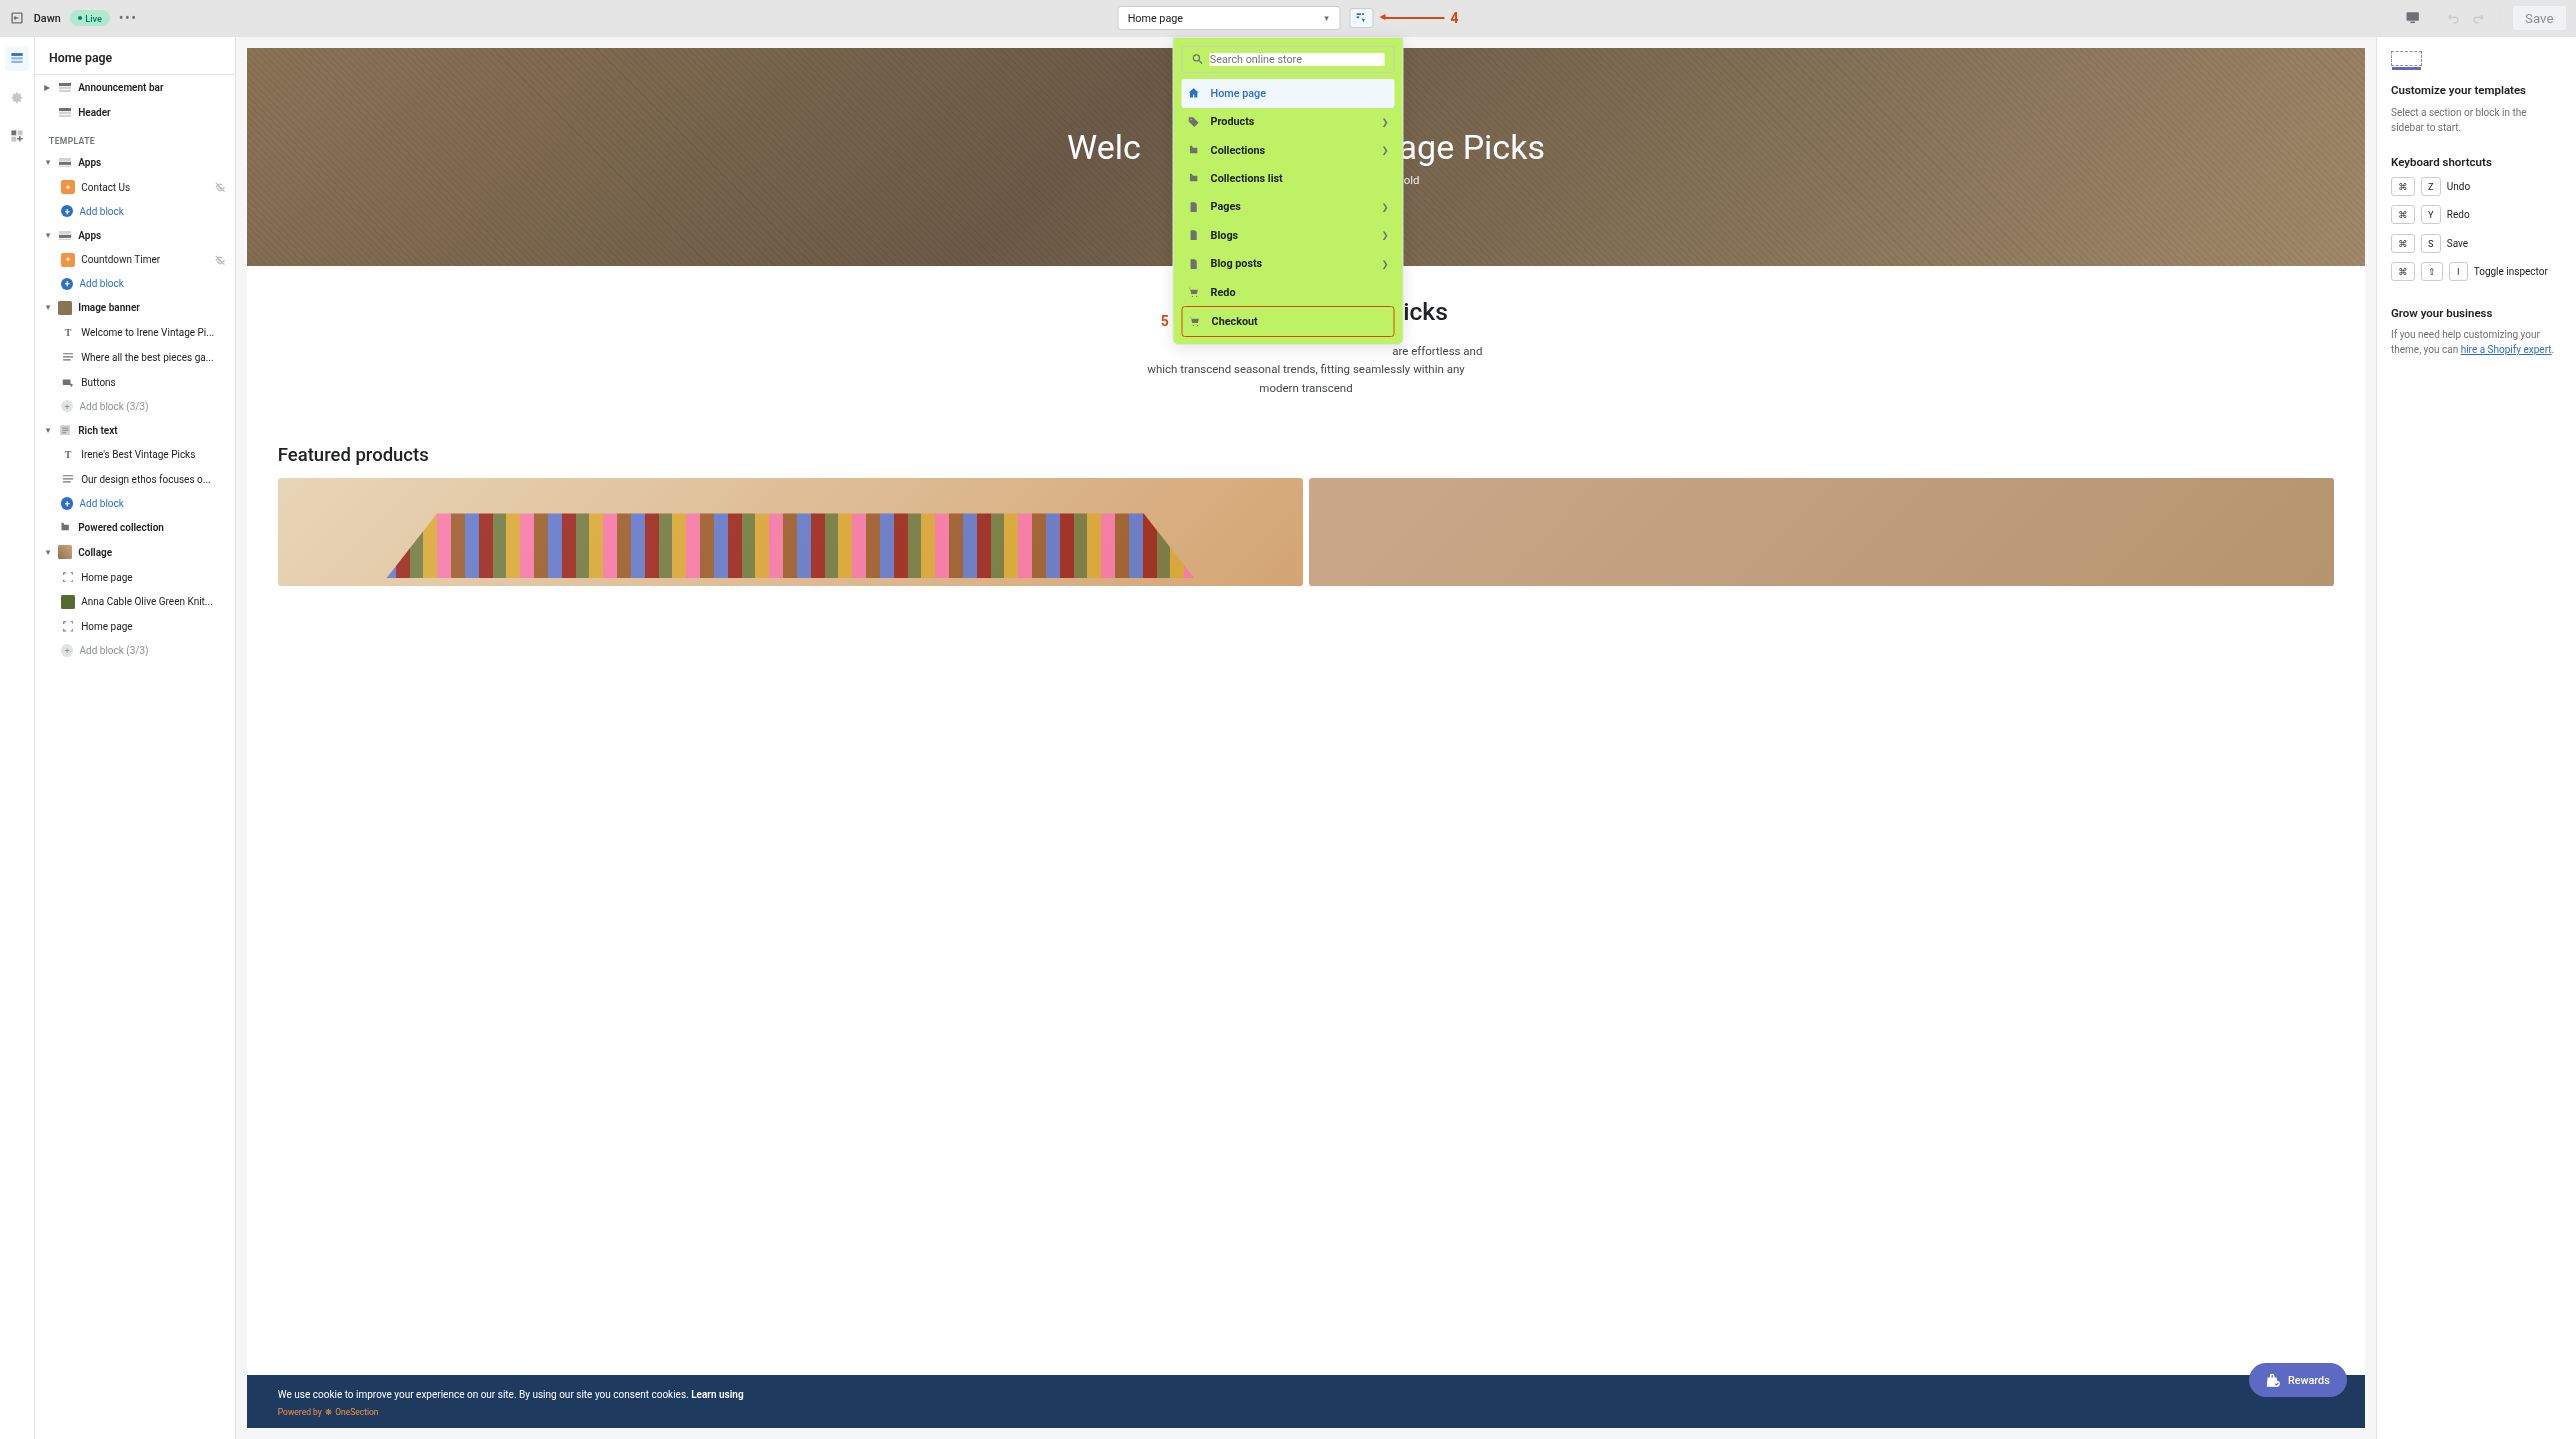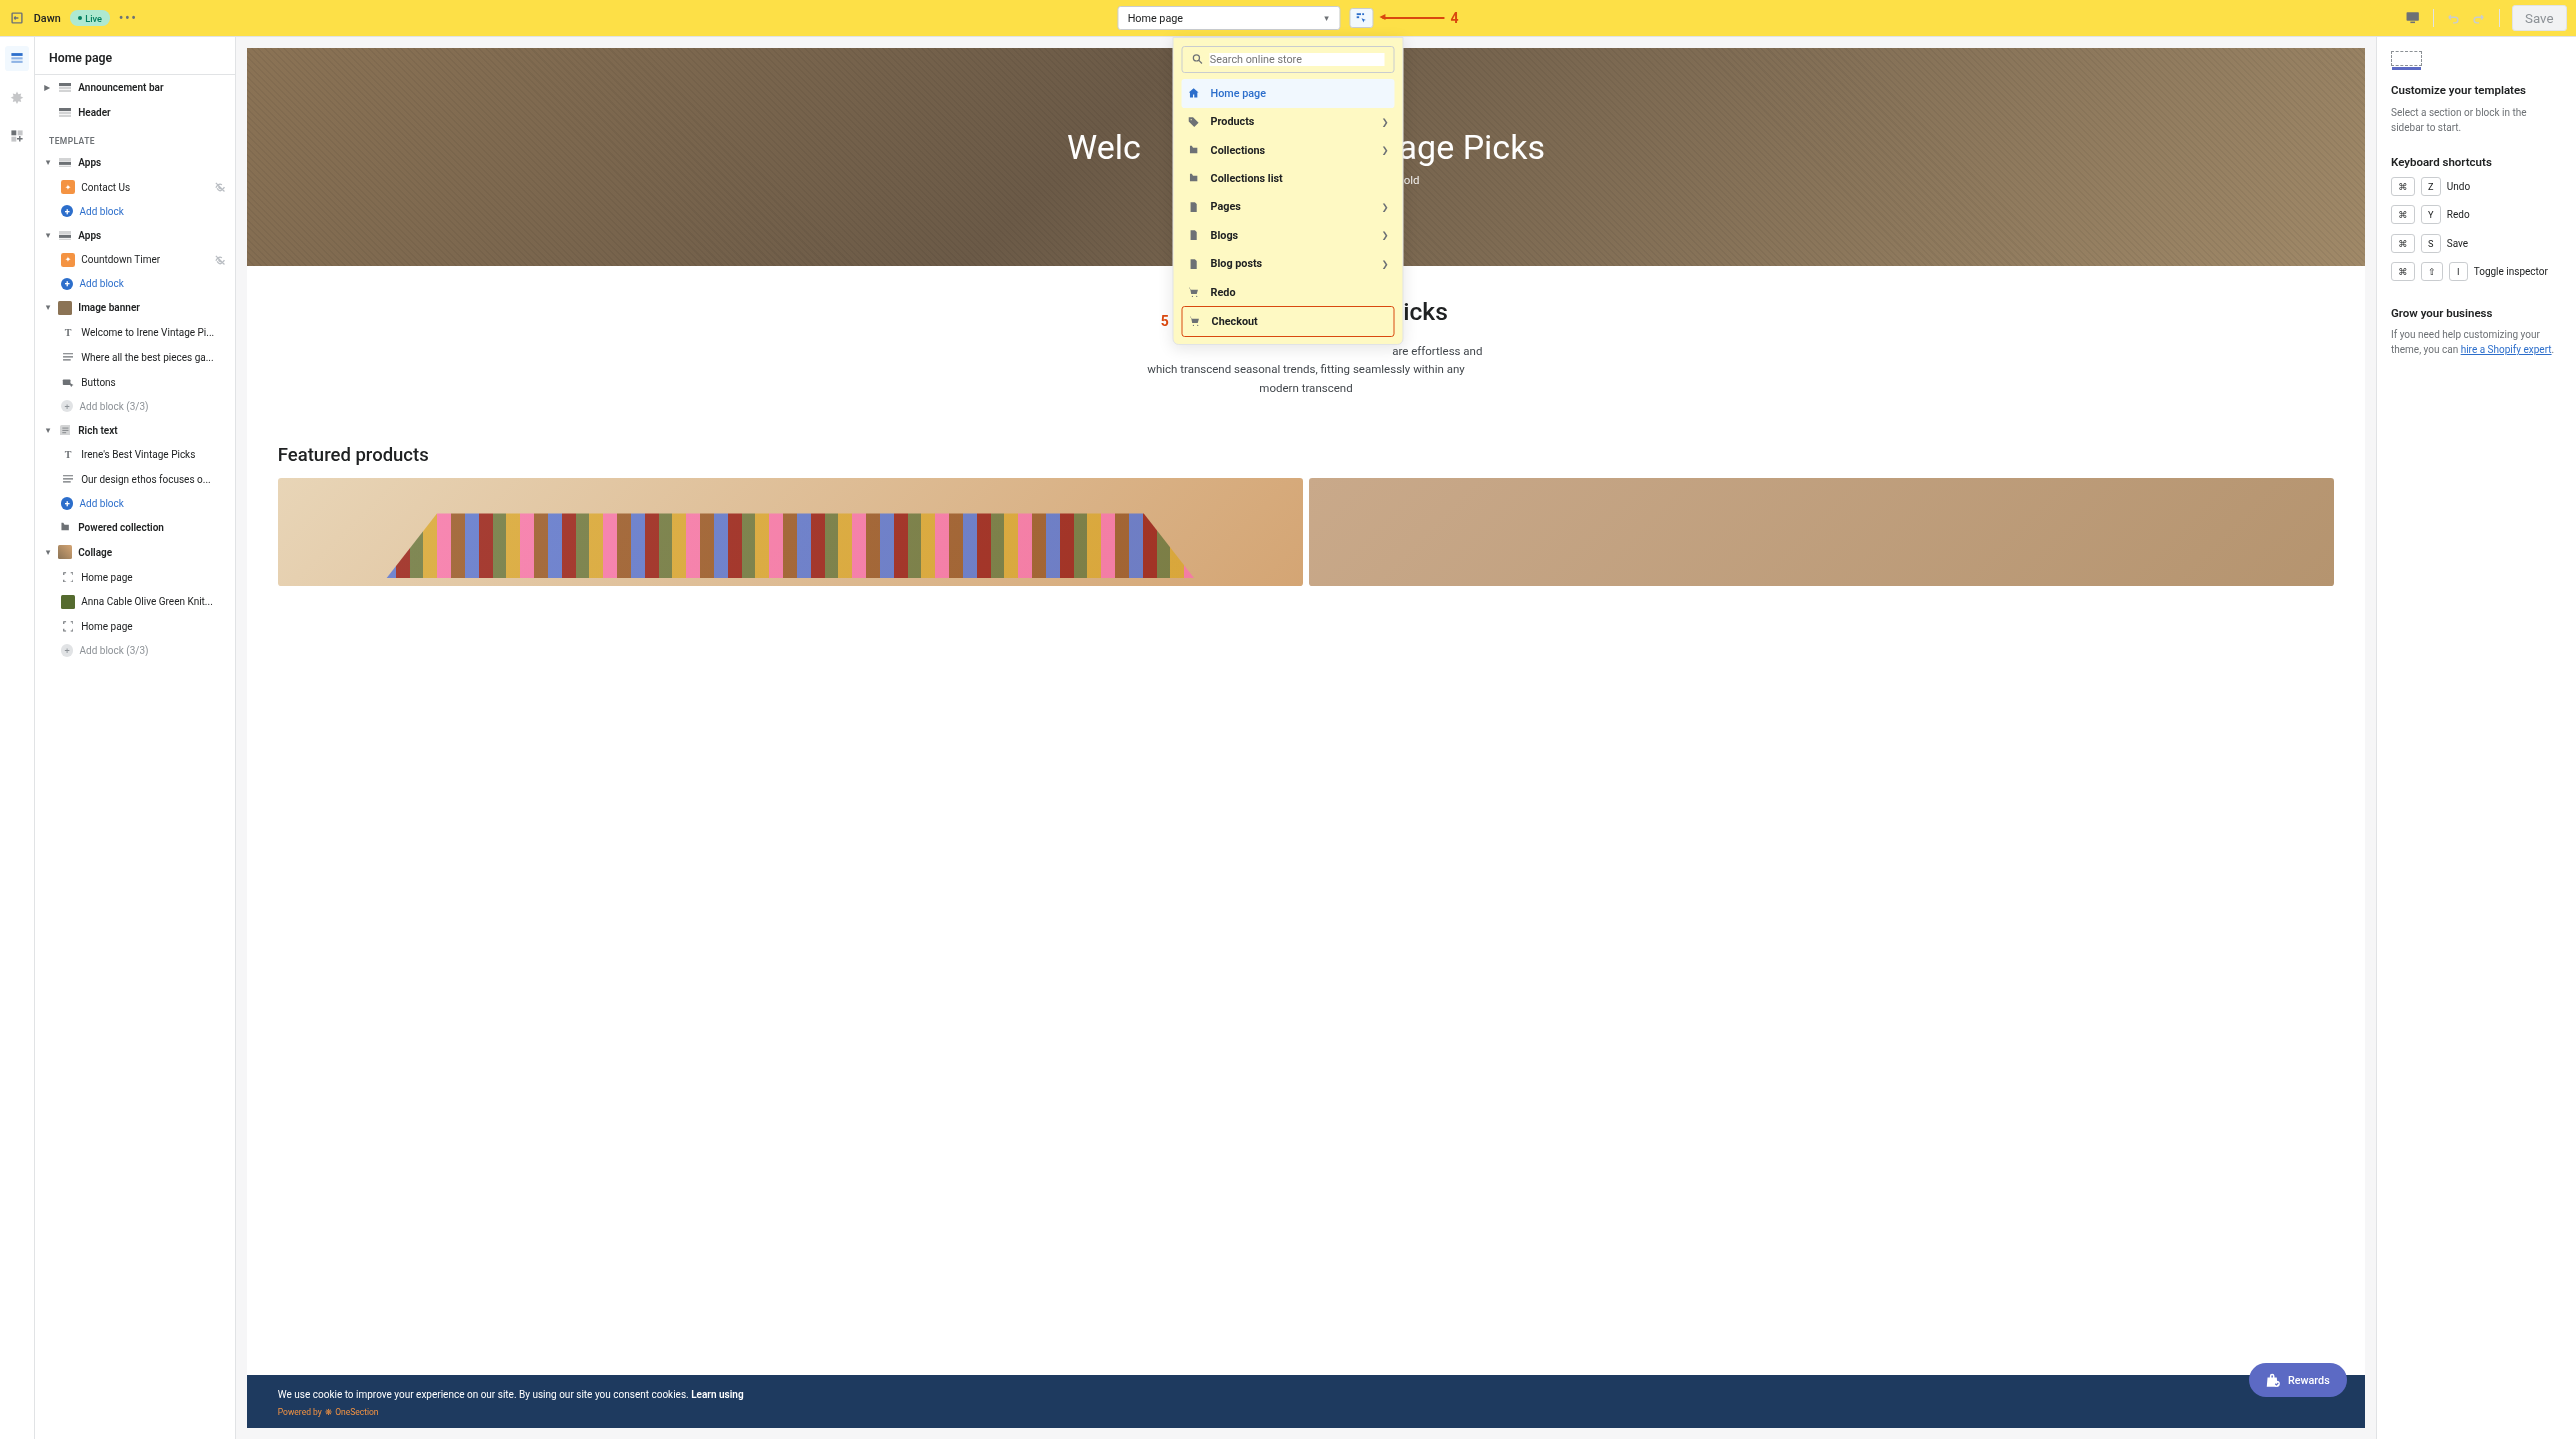--- a/index.html
+++ b/index.html
@@ -1,17 +1,17 @@
 <!DOCTYPE html>
 <html style="font-size:12.3px"><head>
 <meta charset="utf-8">
 <style>
 * { margin:0; padding:0; box-sizing:border-box; font-family:-apple-system,BlinkMacSystemFont,'Segoe UI',Roboto,sans-serif; }
 body { background:#f6f6f7; color:#202223; font-size:10.8px; overflow:hidden; }
-.topbar { height:37px; background:#fde047; border-bottom:0.8px solid #e1e3e5; display:flex; align-items:center; padding:0 9.2px; gap:9.2px; position:relative; }
+.topbar { height:37px; background:#e5e5e5; border-bottom:0.8px solid #e1e3e5; display:flex; align-items:center; padding:0 9.2px; gap:9.2px; position:relative; }
 .exit-icon { width:15.4px; height:15.4px; display:flex; align-items:center; justify-content:center; cursor:pointer; color:#6d7175; }
 .theme-name { font-weight:500; }
 .live-badge { background:#aee9d1; color:#007f5f; padding:2.3px 7.7px; border-radius:7.7px; font-size:9.2px; font-weight:500; display:inline-flex; align-items:center; gap:3.1px; }
 .live-dot { width:4.6px; height:4.6px; background:#007f5f; border-radius:50%; }
 .more-icon { color:#6d7175; cursor:pointer; font-size:14px; letter-spacing:1.5px; }
 .page-select { position:absolute; left:50%; transform:translateX(-50%); display:flex; align-items:center; gap:9.2px; }
 .select-box { border:0.8px solid #c9cccf; border-radius:3.1px; padding:4.6px 9.2px; width:223px; display:flex; align-items:center; justify-content:space-between; background:#fff; cursor:pointer; }
 .arrow-annot { display:flex; align-items:center; gap:6.2px; }
 .arrow-line { width:62px; height:1.5px; background:#d9480f; position:relative; }
 .arrow-line::before { content:''; position:absolute; left:-6.2px; top:-3.1px; border:3.8px solid transparent; border-right:6.2px solid #d9480f; }
@@ -52,21 +52,21 @@
 .products { display:flex; gap:6.2px; padding:0 31px; }
 .prod { flex:1; height:108px; border-radius:3.1px; }
 .prod1 { background:linear-gradient(135deg,#e8d5b7 0%,#d4a574 100%); position:relative; overflow:hidden; }
 .prod1::after { content:''; position:absolute; inset:7.7px; background:repeating-linear-gradient(90deg,#8b4513 0 14px,#4169e1 14px 28px,#8b0000 28px 42px,#556b2f 42px 55px,#daa520 55px 69px,#ff69b4 69px 83px); border-radius:6.2px 6.2px 0 0; opacity:0.7; clip-path:polygon(15% 30%,85% 30%,90% 100%,10% 100%); }
 .prod2 { background:linear-gradient(135deg,#c9a98a 0%,#b5946f 100%); position:relative; }
 .cookie-bar { position:absolute; bottom:0; left:0; right:0; background:#1e3a5f; color:#fff; padding:14px 31px 10.8px; font-size:10px; }
 .cookie-text { display:inline; }
 .cookie-link { font-weight:600; cursor:pointer; }
 .cookie-powered { font-size:8.5px; color:#f49342; margin-top:7.7px; display:flex; align-items:center; gap:3.1px; }
 .rewards-btn { position:absolute; right:18.5px; bottom:31px; background:#5c6ac4; color:#fff; padding:9.2px 17px; border-radius:20px; display:flex; align-items:center; gap:6.2px; font-weight:500; cursor:pointer; }
-.dropdown { position:absolute; top:37px; left:50%; transform:translateX(-50%); width:231px; background:#fef9c3; border:0.8px solid #e1e3e5; border-radius:0 0 6.2px 6.2px; box-shadow:0 3.1px 15.4px rgba(0,0,0,0.1); z-index:100; padding:7.7px; }
+.dropdown { position:absolute; top:37px; left:50%; transform:translateX(-50%); width:231px; background:#bef264; border:0.8px solid #e1e3e5; border-radius:0 0 6.2px 6.2px; box-shadow:0 3.1px 15.4px rgba(0,0,0,0.1); z-index:100; padding:7.7px; }
 .dd-search { display:flex; align-items:center; gap:6.2px; border:0.8px solid #c9cccf; border-radius:3.1px; padding:6.2px 9.2px; margin-bottom:6.2px; }
 .dd-search input { border:none; outline:none; flex:1; font-size:10.8px; }
 .dd-item { display:flex; align-items:center; padding:7.7px 6.2px; gap:9.2px; cursor:pointer; border-radius:3.1px; position:relative; }
 .dd-item.active { background:#f1f8fe; }
 .dd-item.active .dd-label { color:#2c6ecb; font-weight:500; }
 .dd-item.active .dd-ic { color:#2c6ecb; }
 .dd-item.highlight { border:1.5px solid #d9480f; }
 .dd-ic { width:14px; color:#6d7175; }
 .dd-label { flex:1;font-weight:bold; }
 .dd-chev { color:#6d7175; font-size:8.5px; }

